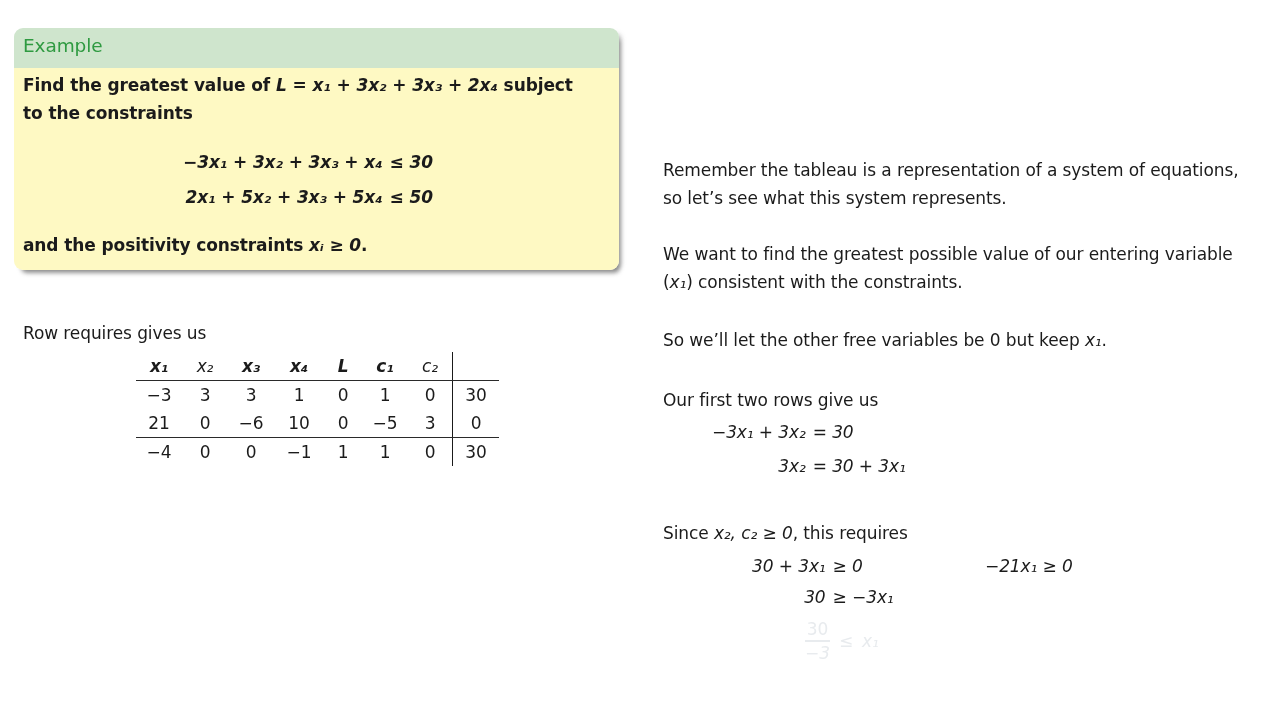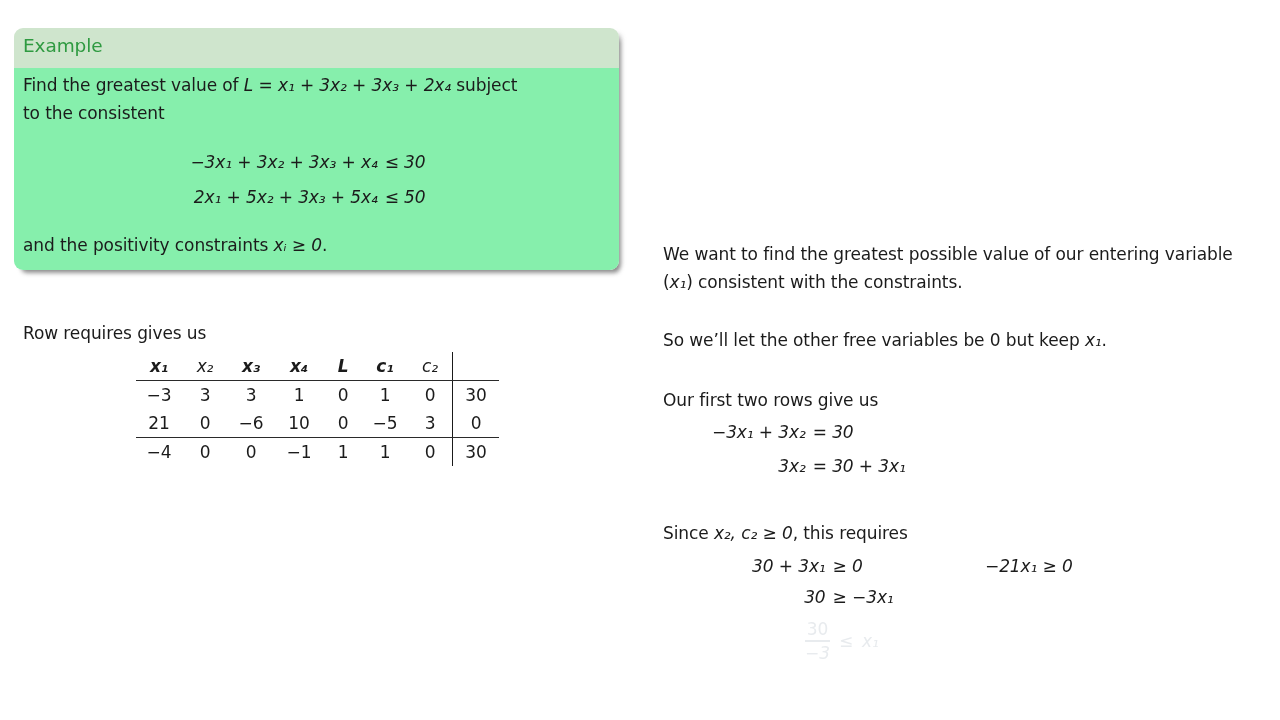--- a/index.html
+++ b/index.html
@@ -15,22 +15,22 @@
   .example-box {
     position:absolute; left:14px; top:28px; width:605px;
     border-radius:9px;
     box-shadow: 4px 6px 4px -3px rgba(90,90,90,0.65), 6px 2px 4px -3px rgba(140,140,140,0.35);
   }
   .example-title {
     background:#cfe5cd; color:#2f9a41; font-size:18.5px;
     padding:5px 10px 10px 9px; border-radius:9px 9px 0 0; line-height:25px;
   }
   .example-body {
-    background:#86efac; border-radius:0 0 9px 9px;
-    padding:3px 26px 11px 9px; line-height:28px;
+    background:#fef9c3; border-radius:0 0 9px 9px;
+    padding:3px 26px 11px 9px; line-height:28px;font-weight:bold;
   }
   .eqgrid {
     display:grid; grid-template-columns:max-content max-content;
     column-gap:7px; width:max-content;
   }
   .eqgrid .lhs { text-align:right; }
   .eqgrid .rhs { text-align:left; }
   .constraints { margin:18px auto 16px auto; line-height:35px; }
 
   
@@ -70,21 +70,21 @@
 </style>
 </head>
 <body>
 
 <div class="slide">
 
   <section class="example-box">
     <div class="example-title">Example</div>
     <div class="example-body">
       <div><span>Find the greatest value of </span><span class="math">L = x₁ + 3x₂ + 3x₃ + 2x₄</span><span> subject</span></div>
-      <div>to the consistent</div>
+      <div>to the constraints</div>
       <div class="eqgrid constraints">
         <span class="lhs math">−3x₁ + 3x₂ + 3x₃ + x₄</span>
           <span class="rhs math">≤ 30</span>
         <span class="lhs math">2x₁ + 5x₂ + 3x₃ + 5x₄</span>
           <span class="rhs math">≤ 50</span>
       </div>
       <div><span>and the positivity constraints </span><span class="math">xᵢ ≥ 0</span><span>.</span></div>
     </div>
   </section>
 
@@ -126,20 +126,21 @@
       <span class="td c1">0</span>
       <span class="td c2">0</span>
       <span class="td c3">−1</span>
       <span class="td c4">1</span>
       <span class="td c5">1</span>
       <span class="td c6">0</span>
       <span class="td crhs">30</span>
     </div>
   </div>
 
+  <p class="rp p1">Remember the tableau is a representation of a system of equations, so let’s see what this system represents.</p>
 
   <p class="rp p2"><span>We want to find the greatest possible value of our entering variable (</span><span class="math">x₁</span><span>) consistent with the constraints.</span></p>
 
   <p class="rp p3"><span>So we’ll let the other free variables be 0 but keep </span><span class="math">x₁</span><span>.</span></p>
 
   <p class="rp p4">Our first two rows give us</p>
 
   <div class="eqgrid eqsA1">
     <span class="lhs math">−3x₁ + 3x₂</span>
       <span class="rhs math">= 30</span>

